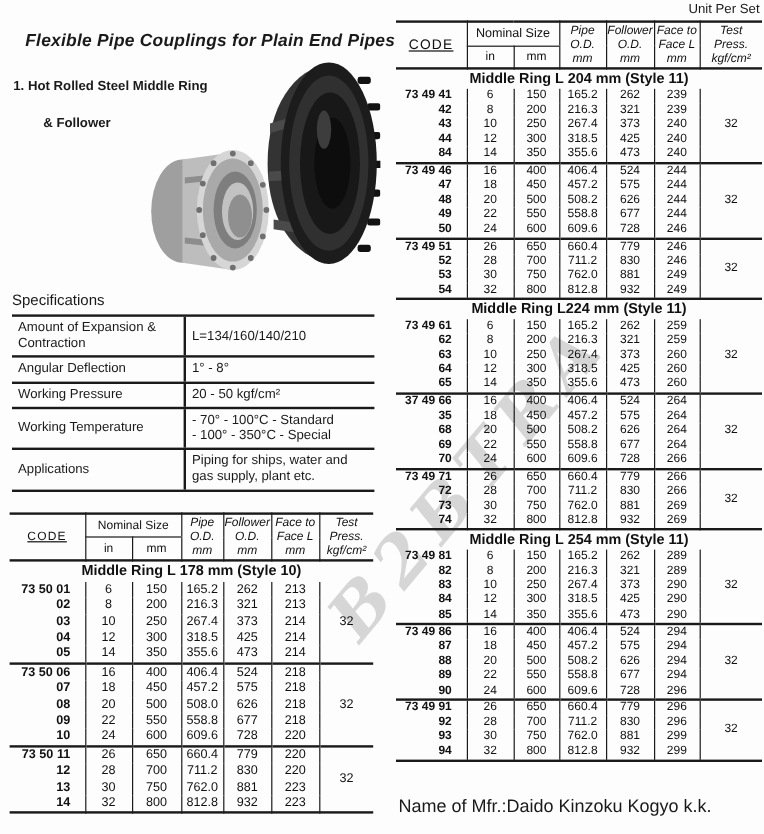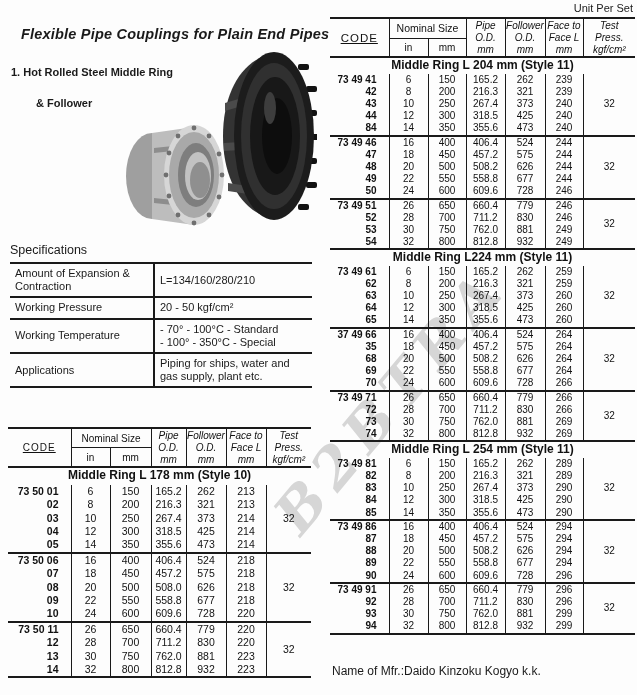--- a/index.html
+++ b/index.html
@@ -35,21 +35,21 @@
   table.data td.section-title{font-weight:bold;text-align:center;border-top:2px solid #1a1a1a;
     padding:1px 0 2px 0;font-size:12px;}
   table.data tr.section-row + tr.group-first td{border-top:none;}
   #left-table{position:absolute;left:8px;top:427px;width:303px;font-size:10.5px;}
   #left-table th{font-size:10px;}
   #left-table td{line-height:13.4px;}
   #right-table{position:absolute;left:330px;top:17px;width:305px;font-size:10px;}
   #right-table td{line-height:12.2px;}
   
   .unit-label{position:absolute;right:4px;top:2px;font-size:11px;}
-  .footer-note{position:absolute;left:332px;top:664px;font-size:12px;}
+  .footer-note{position:absolute;left:332px;top:664px;font-size:15px;}
   
   .watermark{position:absolute;left:215px;top:310px;width:350px;height:180px;
     display:flex;align-items:center;justify-content:center;
     transform:rotate(-50deg);pointer-events:none;
     font-family:"DejaVu Serif",serif;font-weight:bold;font-style:italic;
     font-size:56px;letter-spacing:10px;color:#b7b7b7;opacity:.55;}
 </style>
 </head>
 <body>
 
@@ -108,21 +108,25 @@
   <div class="spec-heading">Specifications</div>
 
   <table class="spec">
     <colgroup>
         <col style="width:144px">
         <col style="width:158px">
       </colgroup>
     <tbody>
       <tr>
           <td>Amount of Expansion &amp; Contraction</td>
-          <td class="val">L=134/160/280/210</td>
+          <td class="val">L=134/160/140/210</td>
+        </tr>
+      <tr>
+          <td>Angular Deflection</td>
+          <td class="val">1° - 8°</td>
         </tr>
       <tr>
           <td>Working Pressure</td>
           <td class="val">20 - 50 kgf/cm²</td>
         </tr>
       <tr>
           <td>Working Temperature</td>
           <td class="val">-  70° - 100°C - Standard
 - 100° - 350°C - Special</td>
         </tr>

